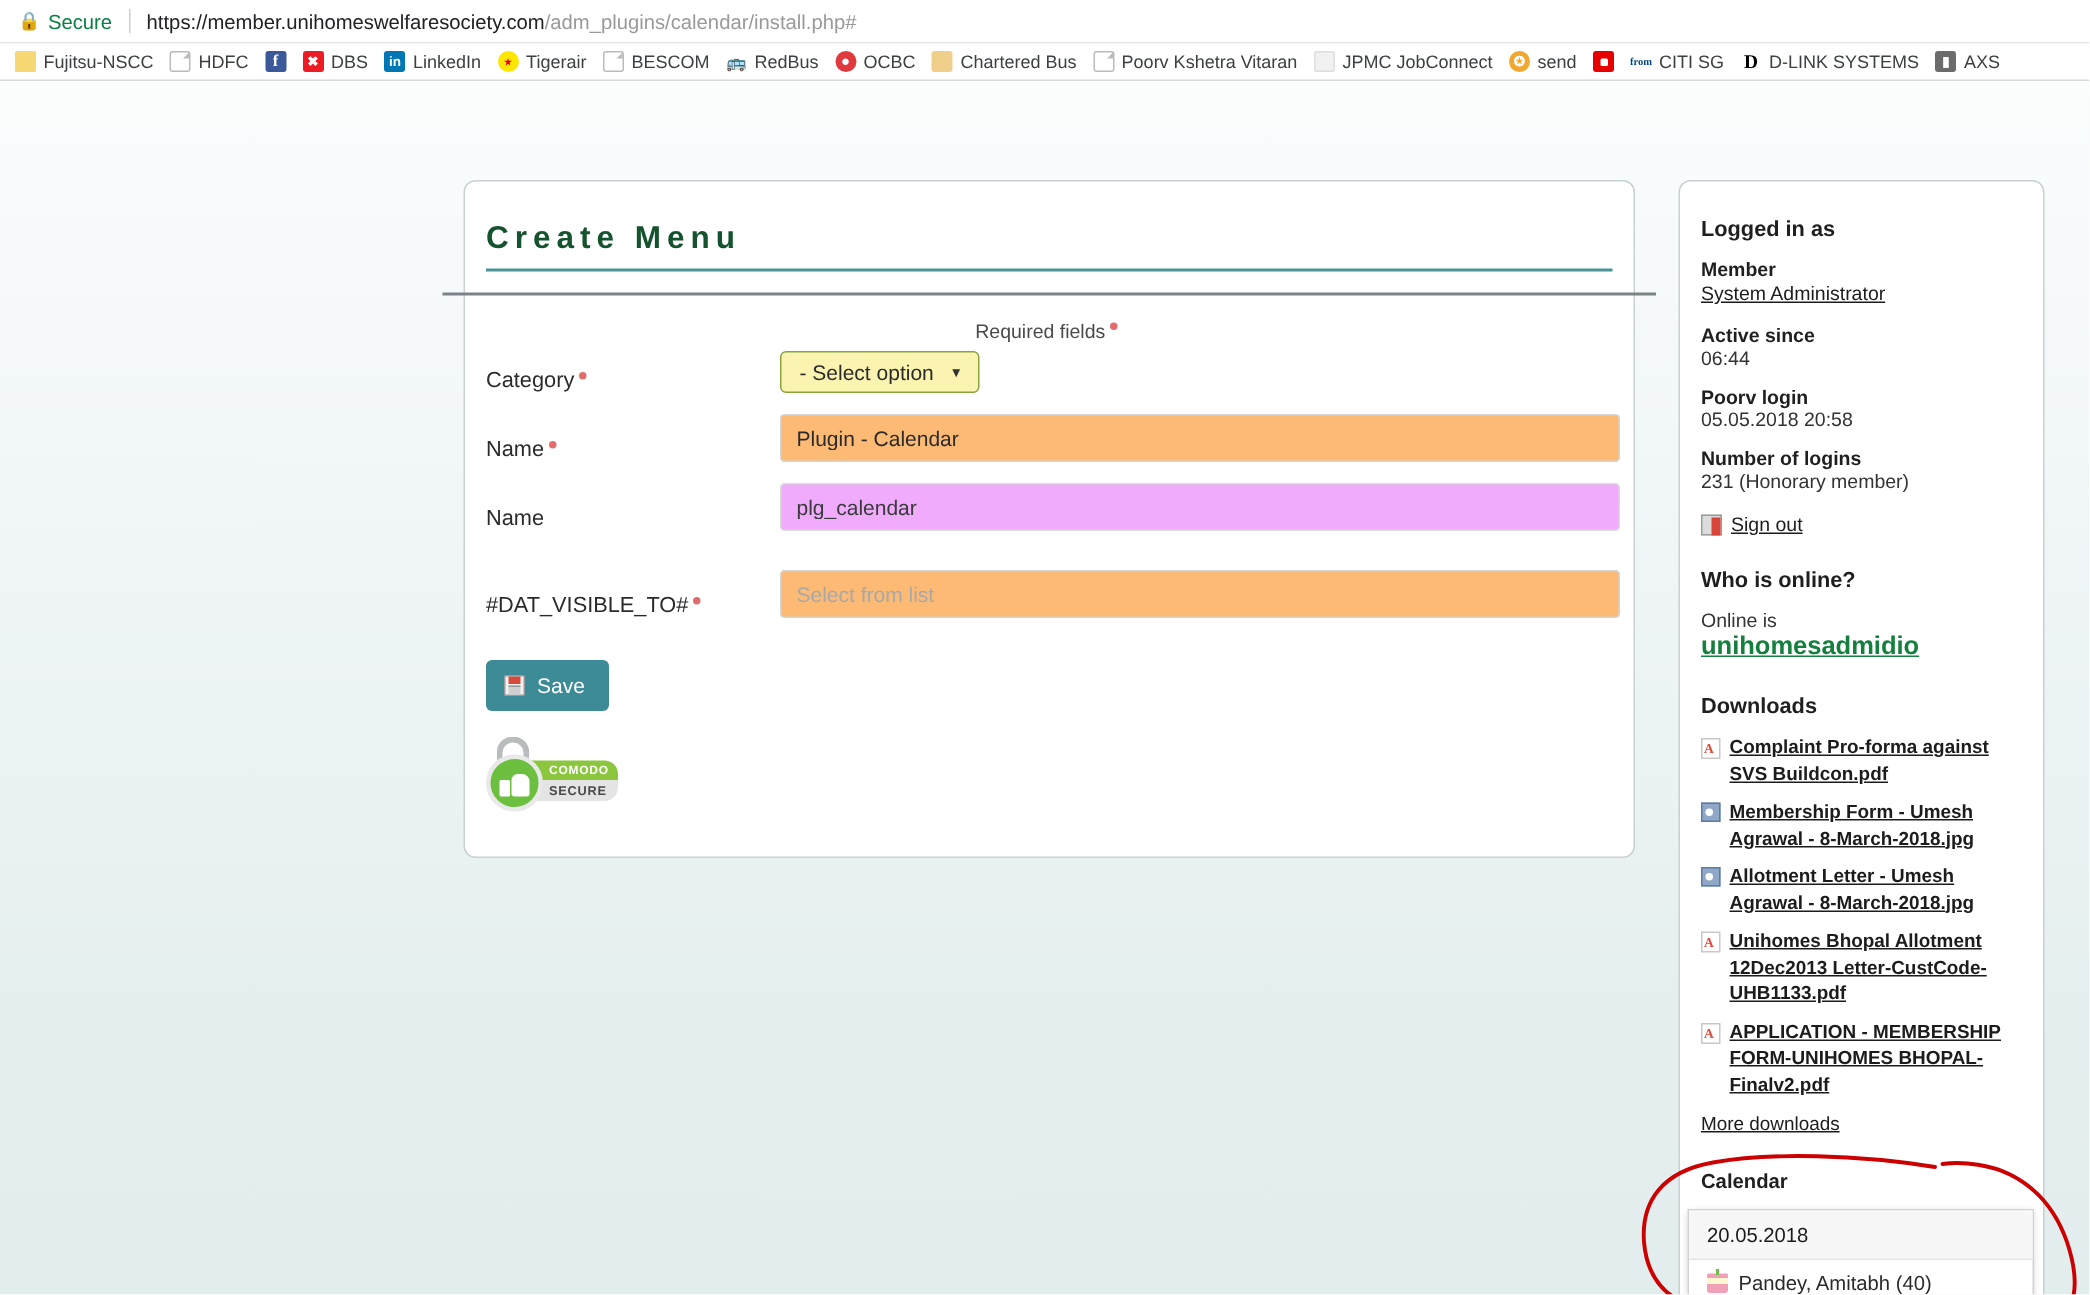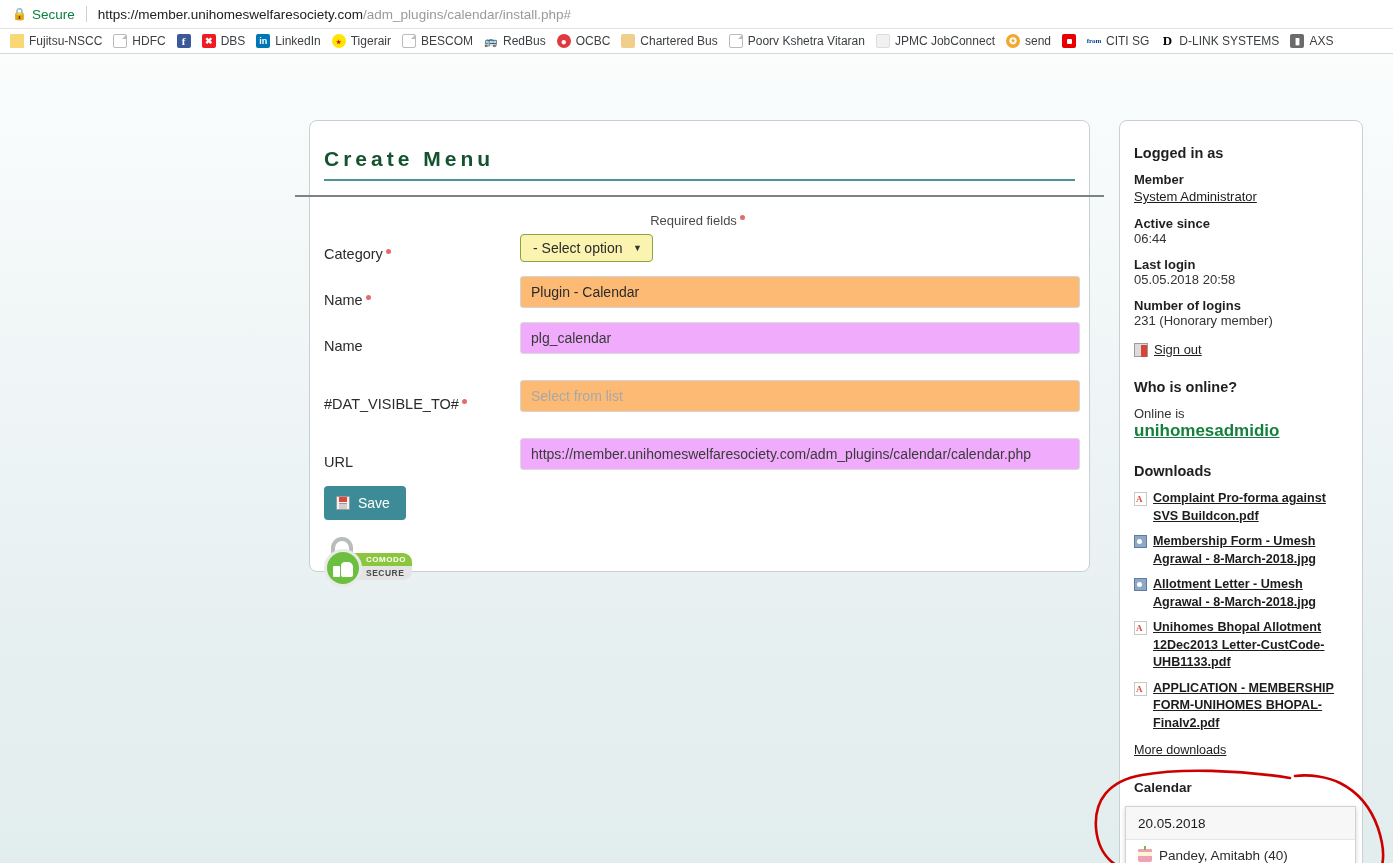--- a/index.html
+++ b/index.html
@@ -468,26 +468,20 @@
       <div class="form-row">
         <div class="form-label"><span>#DAT_VISIBLE_TO#</span><span class="req-dot"></span></div>
         <div class="form-field">
           <input class="txt" type="text" placeholder="Select from list" style="">
         </div>
       </div>
 
       <div style="height:12px"></div>
 
       
-      <div class="form-row">
-        <div class="form-label"><span>URL</span></div>
-        <div class="form-field">
-          <input class="txt readonly" type="text" readonly="" value="https://member.unihomeswelfaresociety.com/adm_plugins/calendar/calendar.php" style="">
-        </div>
-      </div>
 
       
       <button class="btn-save">
         <span class="floppy"></span>
         <span>Save</span>
       </button>
 
       
       <div class="comodo">
         <div class="comodo-txt">
@@ -506,21 +500,21 @@
   <div class="side-card">
 
     <div class="s-h">Logged in as</div>
 
     <div class="s-sub" style="margin-top:0">Member</div>
     <a class="s-link">System Administrator</a>
 
     <div class="s-sub">Active since</div>
     <div class="s-val">06:44</div>
 
-    <div class="s-sub">Last login</div>
+    <div class="s-sub">Poorv login</div>
     <div class="s-val">05.05.2018 20:58</div>
 
     <div class="s-sub">Number of logins</div>
     <div class="s-val">231 (Honorary member)</div>
 
     <div class="signout-row">
       <span class="door-ico"></span>
       <a class="s-link">Sign out</a>
     </div>
 

